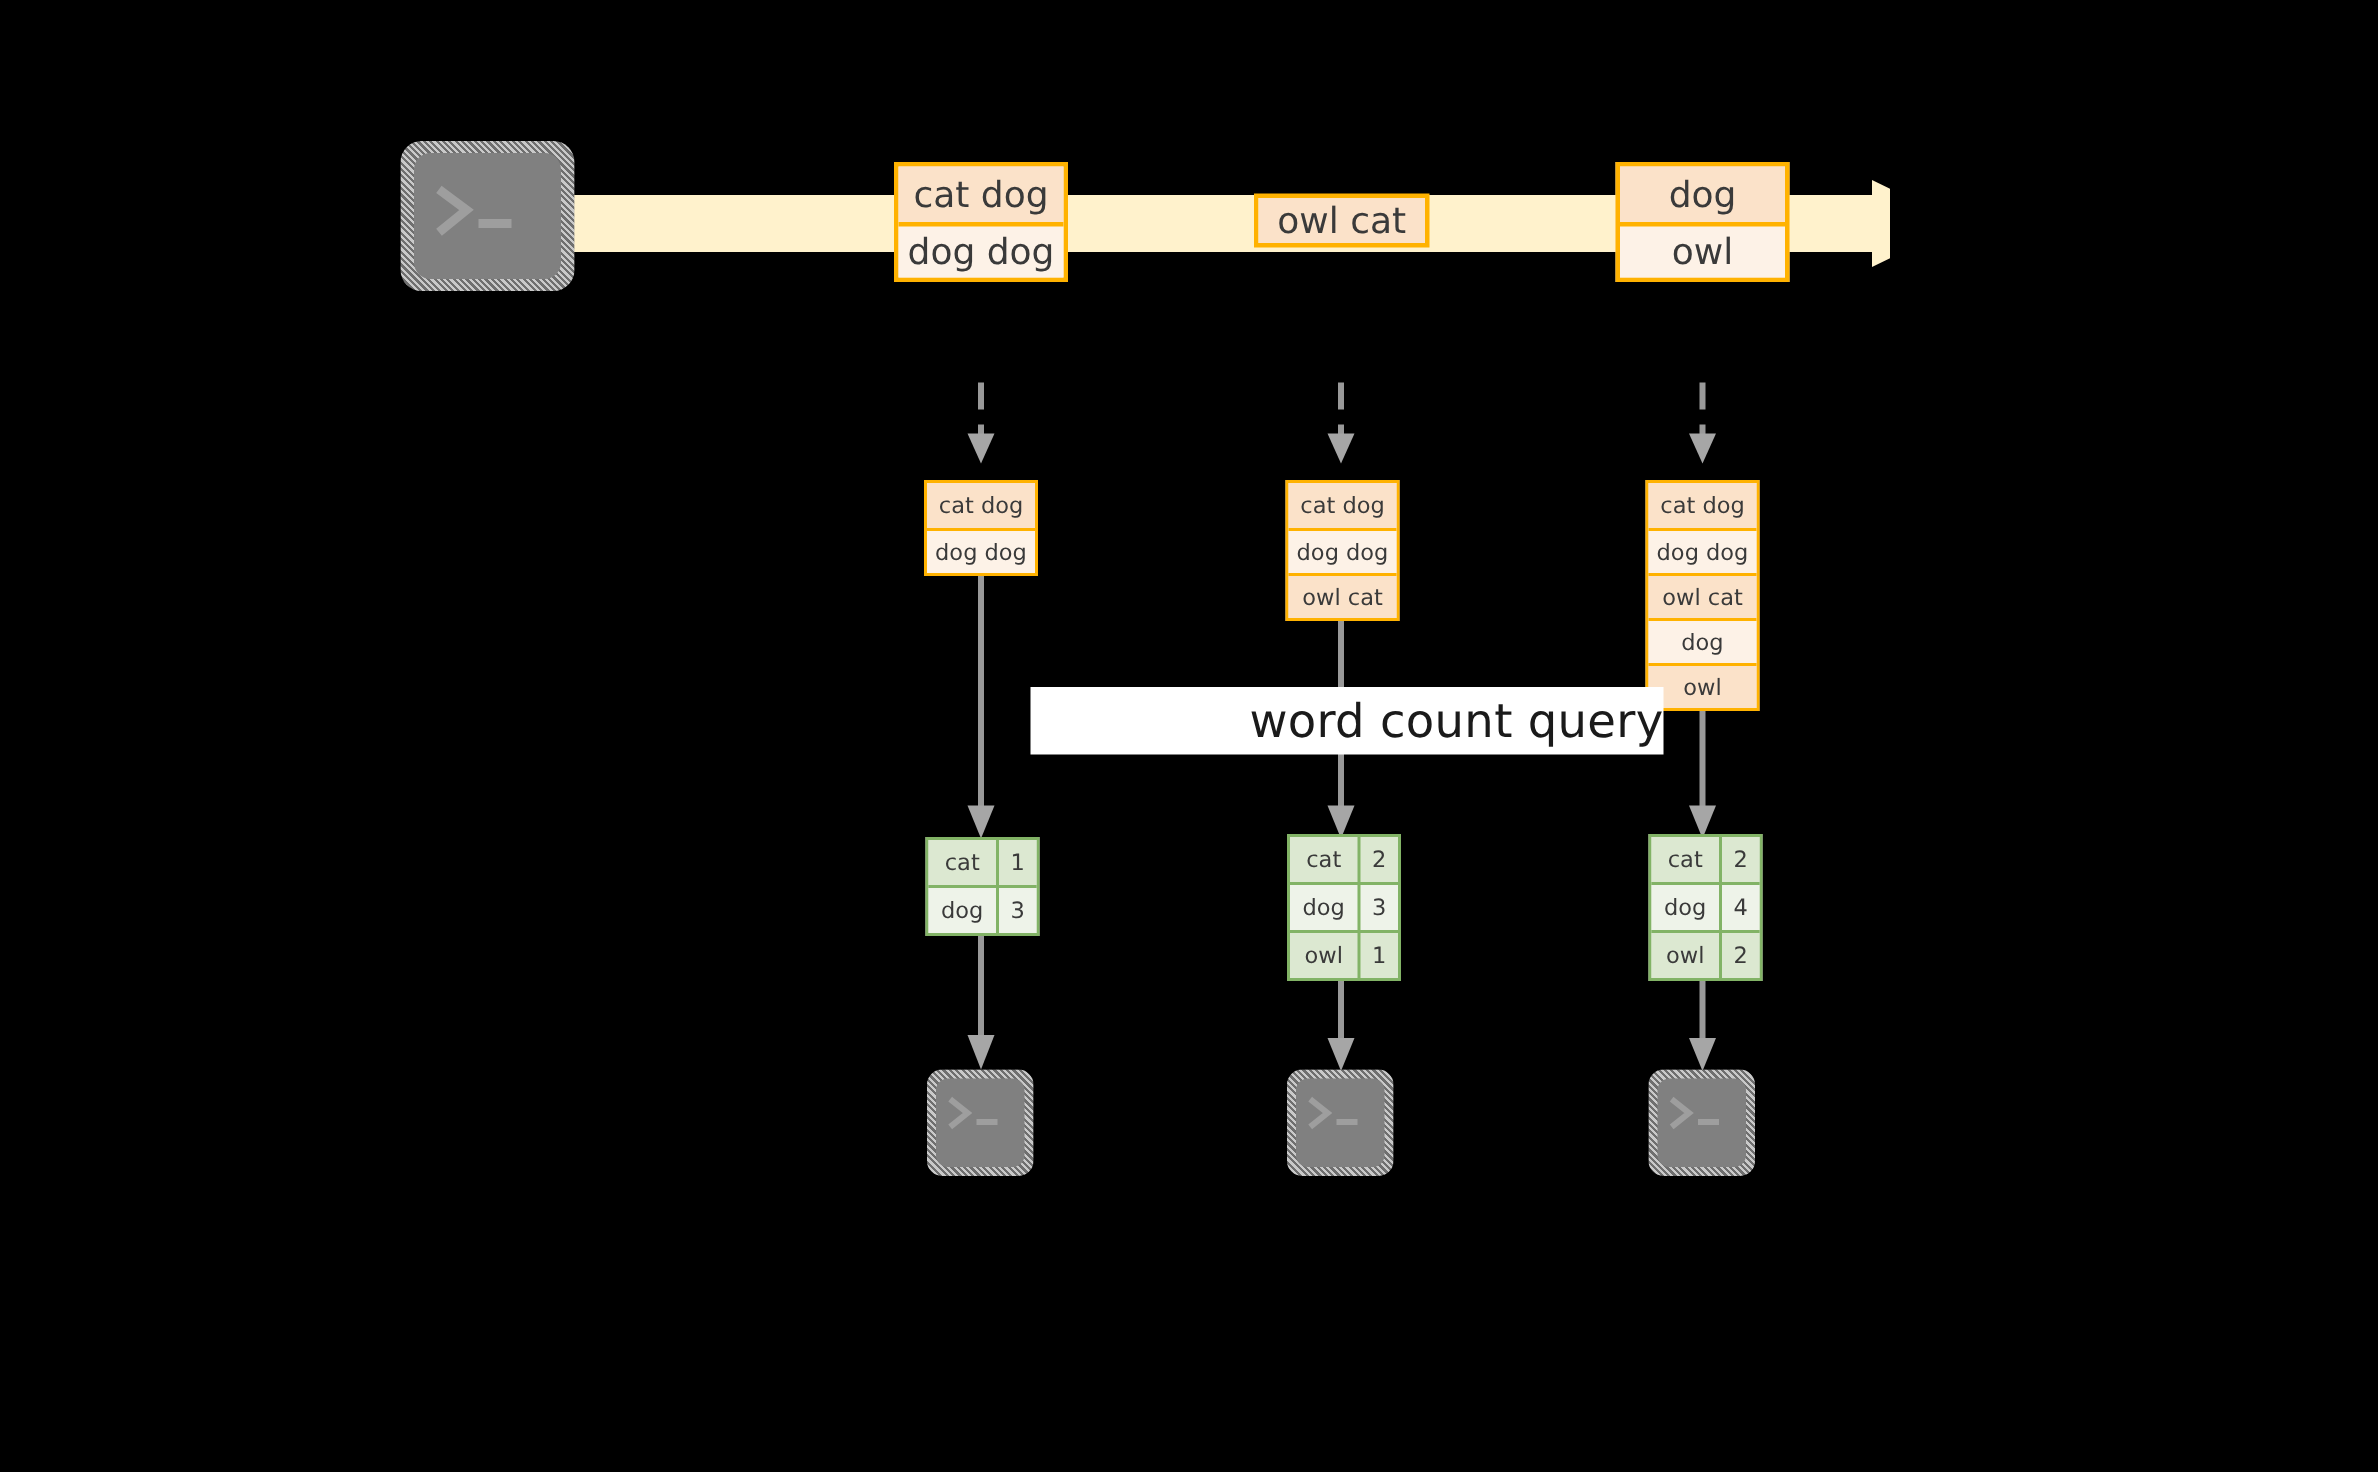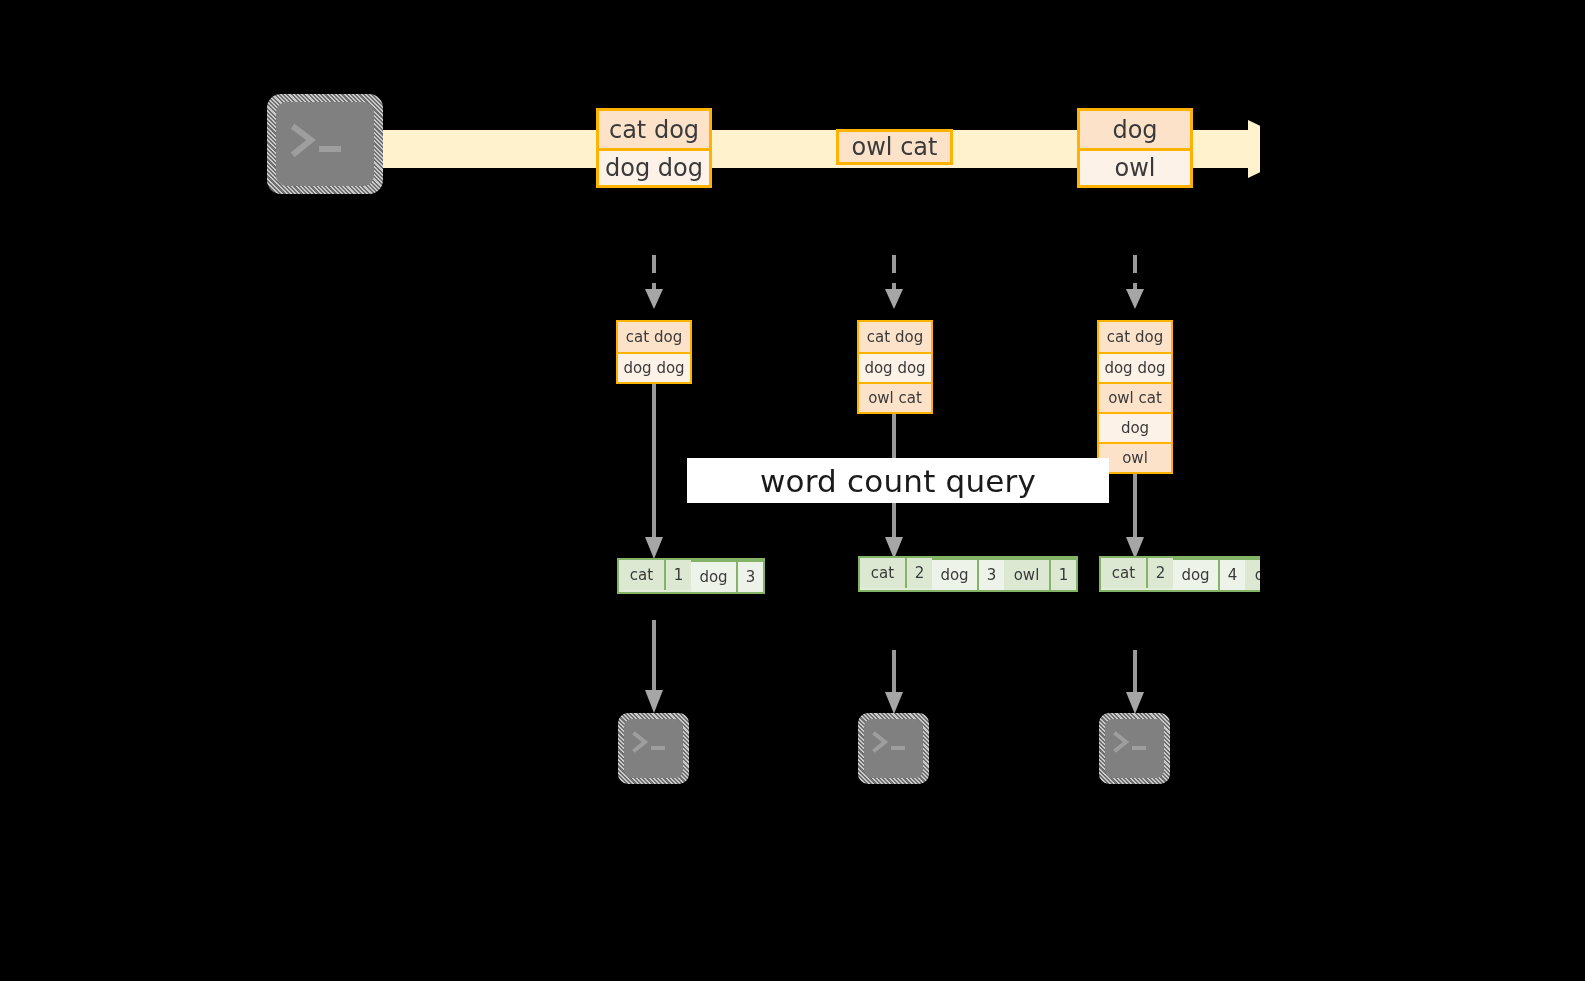--- a/index.html
+++ b/index.html
@@ -84,21 +84,21 @@
   }
   .msgbox.small .row + .row { border-top: 2px solid #FFB200; }
   .msgbox.small { border-width: 2px; }
 
   
   .restable {
     position: absolute;
     box-sizing: border-box;
     border: 2px solid #82B366;
     display: flex;
-    flex-direction: row;
+    flex-direction: column;
     background: #E3EDD9;
   }
   .restable .trow {
     display: flex;
     height: 30px;
   }
   .restable .trow + .trow { border-top: 2px solid #82B366; }
   .restable .tcell {
     box-sizing: border-box;
     display: flex;
@@ -216,21 +216,21 @@
   </div>
 
   <div class="msgbox small" style="left:1097px; top:320px; width:76px;">
     <div class="row dark">cat dog</div>
     <div class="row light">dog dog</div>
     <div class="row dark">owl cat</div>
     <div class="row light">dog</div>
     <div class="row dark">owl</div>
   </div>
 
-  <div class="labelband" style="left:687px; top:458px; width:422px; height:45px;">
+  <div class="labelband" style="left:687px; top:458px; width:422px; height:45px;justify-content:flex-end;">
     <span class="txt">word count query</span>
   </div>
 
   <div class="restable" style="left:617px; top:558px;">
     <div class="trow dark">
       <div class="tcell word">cat</div>
       <div class="tcell cnt">1</div>
     </div>
     <div class="trow light">
       <div class="tcell word">dog</div>

